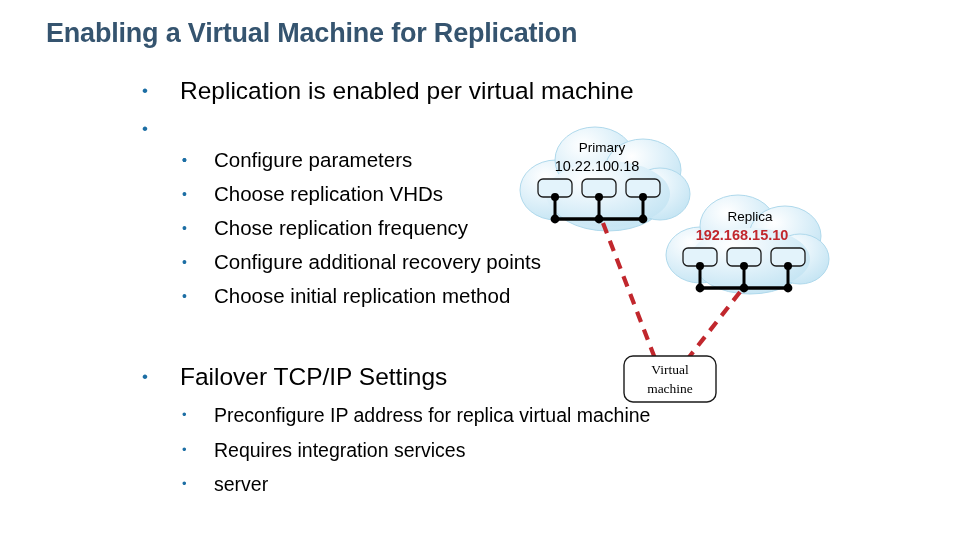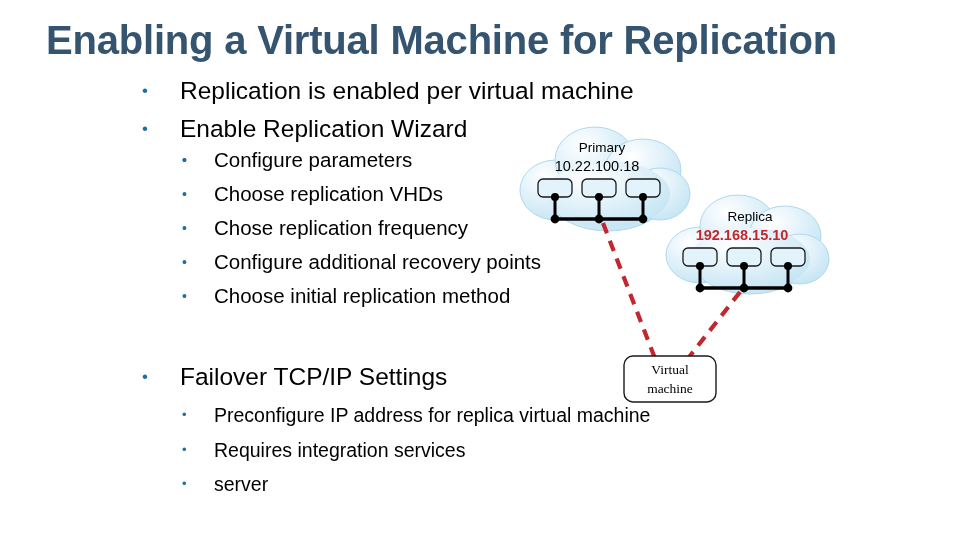--- a/index.html
+++ b/index.html
@@ -14,21 +14,21 @@
     overflow: hidden;
     font-family: "Liberation Sans", sans-serif;
     color: #000000;
   }
 
   
   .slide-title {
     position: absolute;
     left: 46px;
     top: 18px;
-    font-size: 40px;
+    font-size: 27px;
     font-weight: 600;
     letter-spacing: -0.2px;
     color: #35546F;
     white-space: nowrap;
   }
 
   
   .bullet-list { position: absolute; margin: 0; padding: 0; list-style: none; }
 
   .bullet {
@@ -95,21 +95,20 @@
 
 <div class="slide-title">Enabling a Virtual Machine for Replication</div>
 
 <ul class="bullet-list" id="list-top">
   <li class="bullet lvl1">
     <span class="marker">•</span>
     <span class="txt">Replication is enabled per virtual machine</span>
   </li>
   <li class="bullet lvl1">
     <span class="marker">•</span>
-    <span class="txt">Enable Replication Wizard</span>
   </li>
 </ul>
 
 <ul class="bullet-list" id="list-sub">
   <li class="bullet lvl2">
     <span class="marker">•</span>
   </li>
   <li class="bullet lvl2">
     <span class="marker">•</span>
     <span class="txt">Configure parameters</span>

